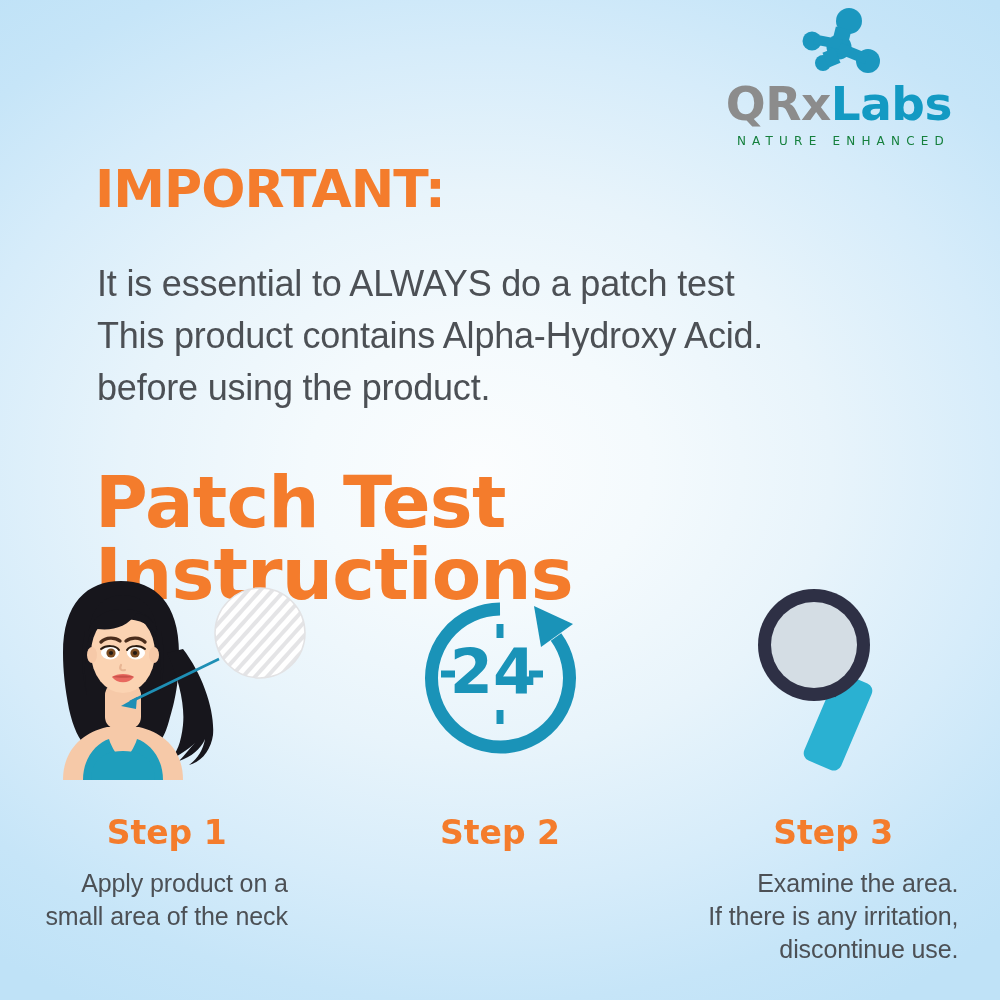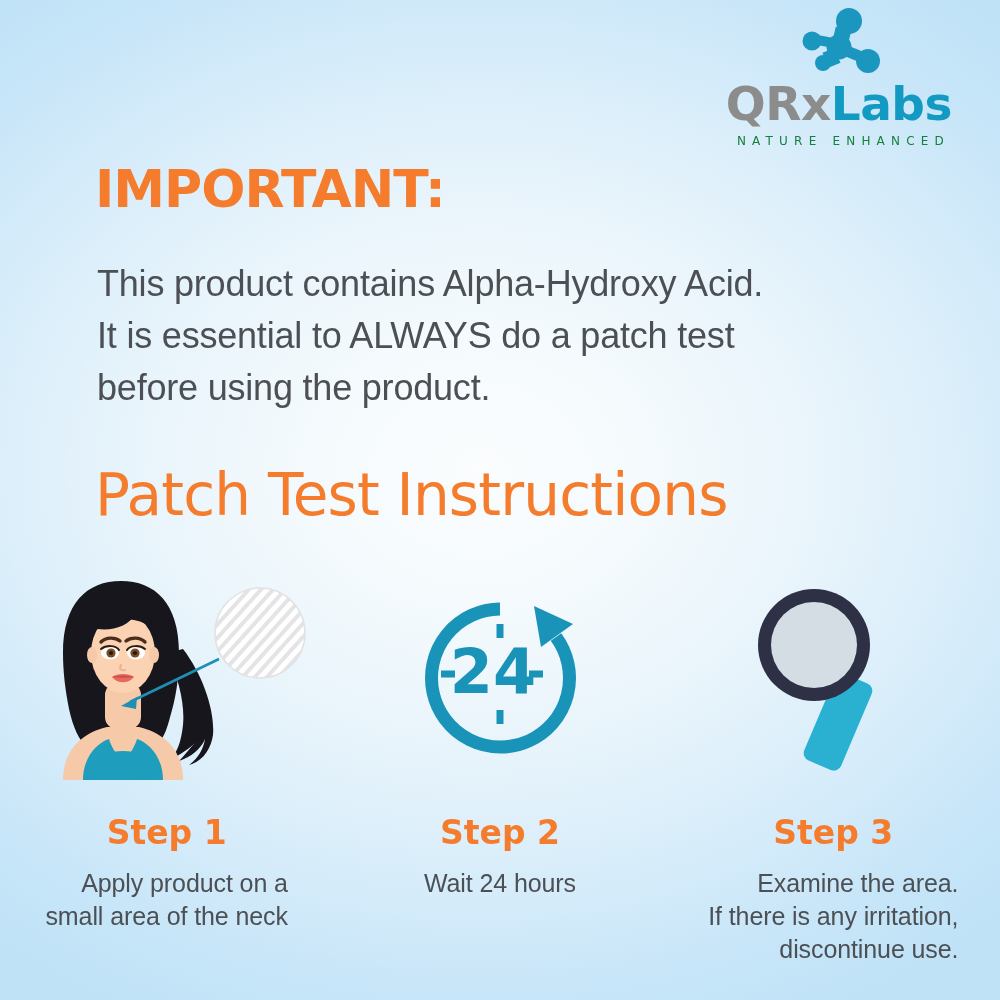--- a/index.html
+++ b/index.html
@@ -84,22 +84,22 @@
     color: #4c5055;
     letter-spacing: -0.2px;
   }
   .intro-copy p { margin: 0; }
 
   .section-heading {
     position: absolute;
     left: 95px;
     top: 466px;
     font-family: "DejaVu Sans", sans-serif;
-    font-weight: normal;
-    font-size: 58px;
+    font-weight: bold;
+    font-size: 72px;
     letter-spacing: -0.8px;
     color: #f47c2c;
     line-height: 1;
   }
 
   
   .steps-row {
     position: absolute;
     left: 0;
     top: 575px;
@@ -161,22 +161,22 @@
   </svg>
   <div class="logo-wordmark">
     <span class="wm-qrx">QRx</span><span class="wm-labs">Labs</span>
   </div>
   <div class="logo-tagline">NATURE ENHANCED</div>
 </div>
 
 <h1 class="important-heading">IMPORTANT:</h1>
 
 <div class="intro-copy">
+  <p>It is essential to ALWAYS do a patch test</p>
   <p>This product contains Alpha-Hydroxy Acid.</p>
-  <p>It is essential to ALWAYS do a patch test</p>
   <p>before using the product.</p>
 </div>
 
 <h2 class="section-heading">Patch Test Instructions</h2>
 
 <div class="steps-row">
 
   <div class="step-col">
     <div class="step-art">
       <svg class="step1-art" viewBox="0 0 300 205">
@@ -263,21 +263,20 @@
 
         <rect x="91.5" y="36" width="7" height="14" fill="#1a93b8"></rect>
         <rect x="91.5" y="122" width="7" height="14" fill="#1a93b8"></rect>
         <rect x="36" y="82.5" width="14" height="7" fill="#1a93b8"></rect>
         <rect x="124" y="82.5" width="14" height="7" fill="#1a93b8"></rect>
 
         <text x="88" y="105" text-anchor="middle" font-family="DejaVu Sans, sans-serif" font-weight="bold" font-size="62" fill="#1a93b8">24</text>
       </svg>
     </div>
     <div class="step-title">Step 2</div>
-    <div class="step-desc">Wait 24 hours</div>
   </div>
 
   <div class="step-col">
     <div class="step-art">
       <svg class="step3-art" viewBox="0 0 195 190">
 
         <rect x="82" y="92" width="40" height="94" rx="8" fill="#2ab1d2" transform="rotate(23 102 139)"></rect>
 
         <rect x="79" y="86" width="26" height="24" fill="#2e3045" transform="rotate(23 92 98)"></rect>
 

